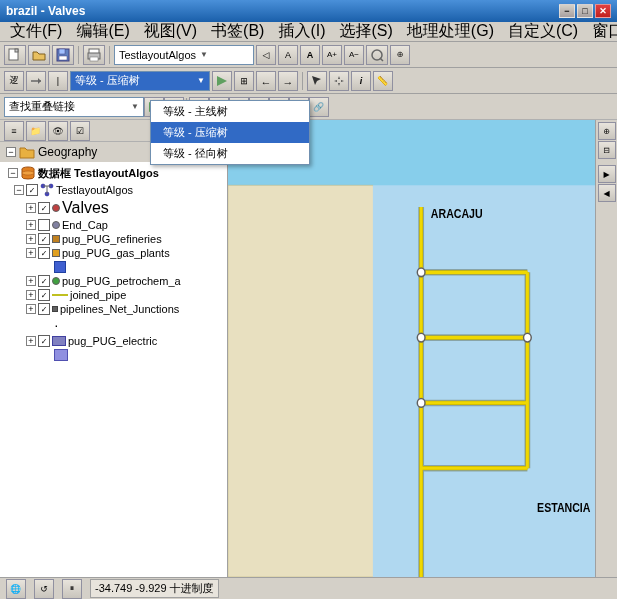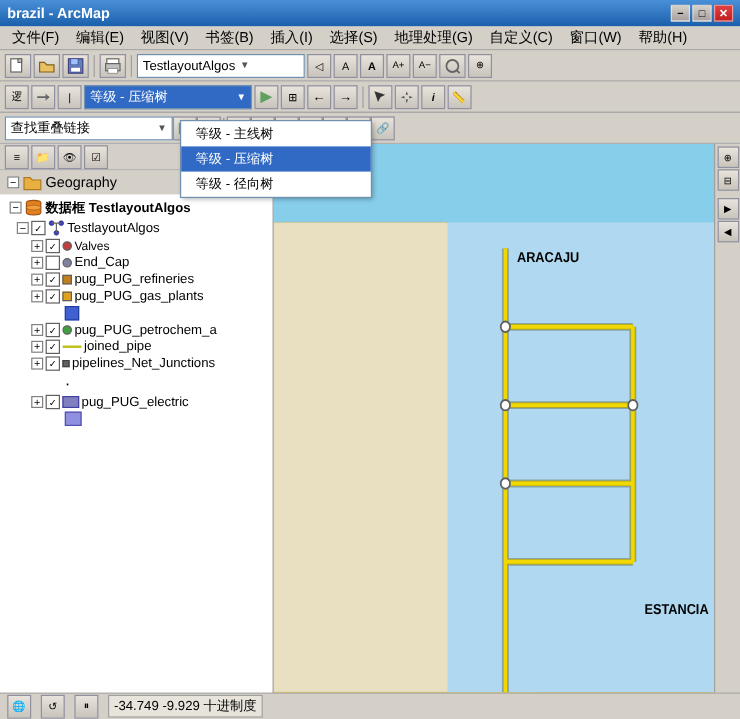--- a/index.html
+++ b/index.html
@@ -32,21 +32,21 @@
       background: #d4d0c8;
       height: 20px;
       display: flex;
       align-items: center;
       padding: 0 4px;
       border-bottom: 1px solid #a0a0a0;
       gap: 2px;
     }
     .menu-item {
       padding: 1px 6px;
-      font-size: 12px;
+      font-size: 16px;
       cursor: pointer;
       white-space: nowrap;
     }
 
     
     .toolbar {
       background: #d4d0c8;
       height: 26px;
       display: flex;
       align-items: center;
@@ -267,21 +267,21 @@
       padding: 2px 6px;
       gap: 3px;
       background: #d4d0c8;
     }
 
   </style>
 </head>
 <body>
 
 <div class="title-bar">
-  <span>brazil - ArcMap</span>
+  <span>brazil - Valves</span>
   <div class="title-bar-controls">
     <div class="title-btn">−</div>
     <div class="title-btn">□</div>
     <div class="title-btn close">✕</div>
   </div>
 </div>
 
 <div class="menu-bar">
   <span class="menu-item">文件(F)</span>
   <span class="menu-item">编辑(E)</span>
@@ -446,21 +446,21 @@
           <line x1="3" y1="3" x2="11" y2="3" stroke="#666" stroke-width="1"></line>
           <line x1="7" y1="3" x2="7" y2="11" stroke="#666" stroke-width="1"></line>
         </svg>
         <span style="font-size:11px;">TestlayoutAlgos</span>
       </div>
 
       <div class="tree-item indent2">
         <div class="expand-btn">+</div>
         <div class="checkbox checked"></div>
         <div class="color-box" style="background:#c04040;width:8px;height:8px;border-radius:50%;"></div>
-        <span style="font-size:10px;">Valves</span>
+        <span style="font-size:16px;">Valves</span>
       </div>
 
       <div class="tree-item indent2">
         <div class="expand-btn">+</div>
         <div class="checkbox"></div>
         <div class="color-box" style="background:#8080a0;width:8px;height:8px;border-radius:50%;"></div>
         <span style="font-size:11px;">End_Cap</span>
       </div>
 
       <div class="tree-item indent2">

